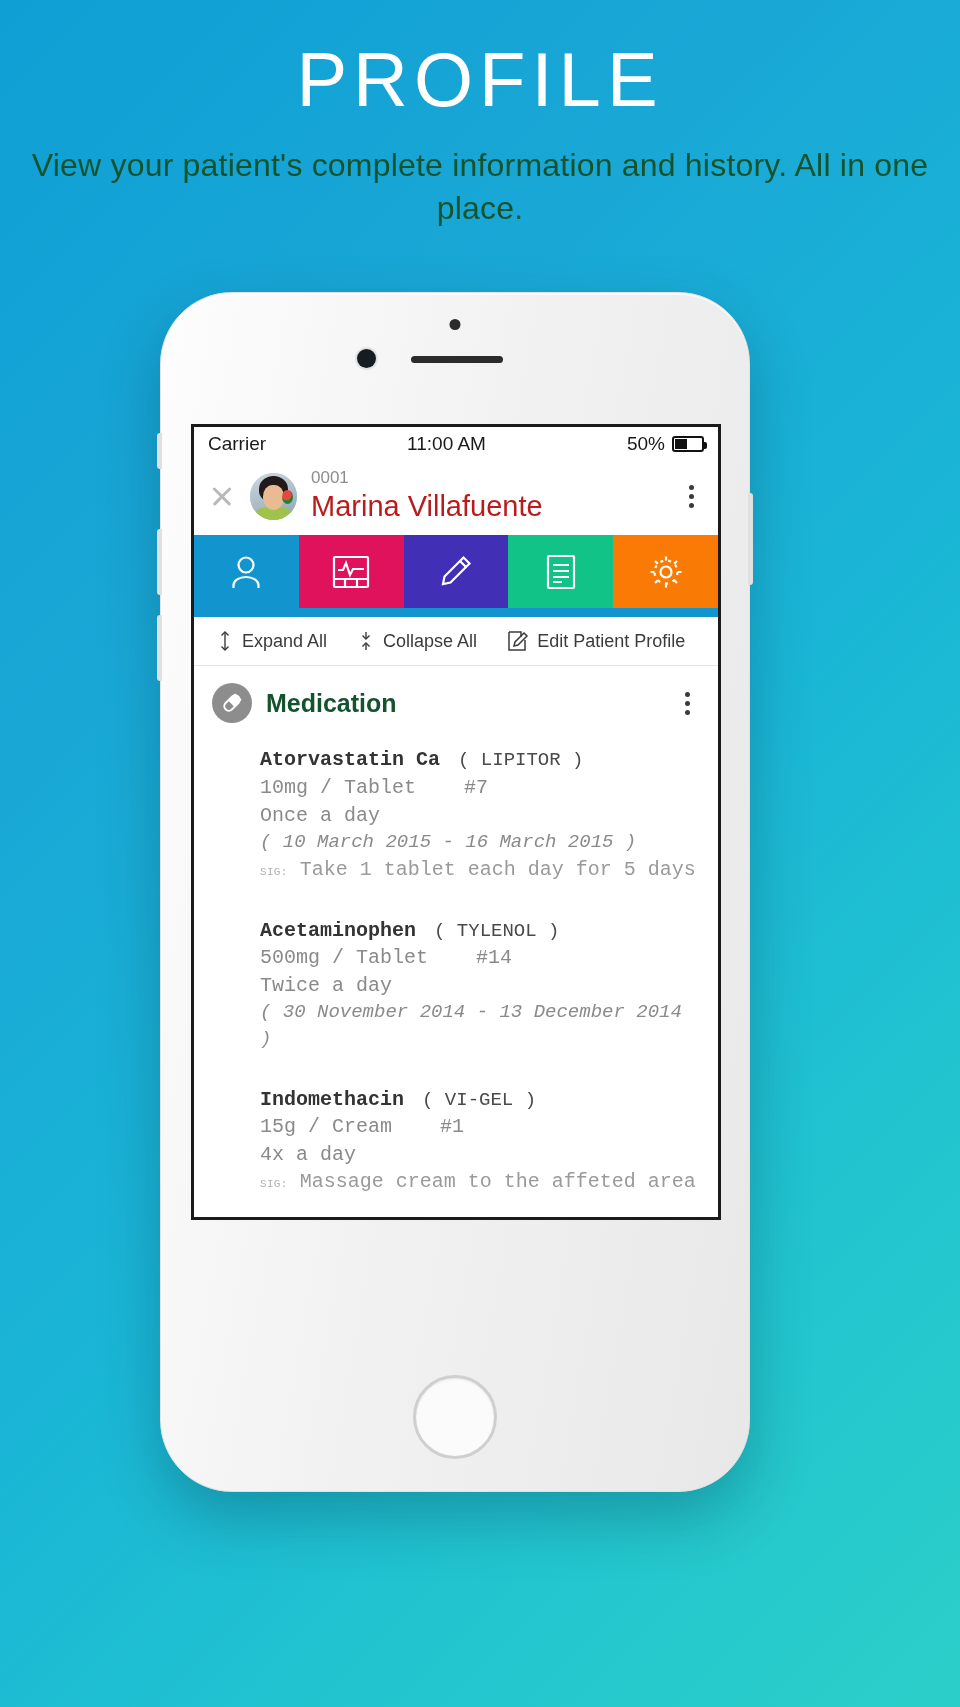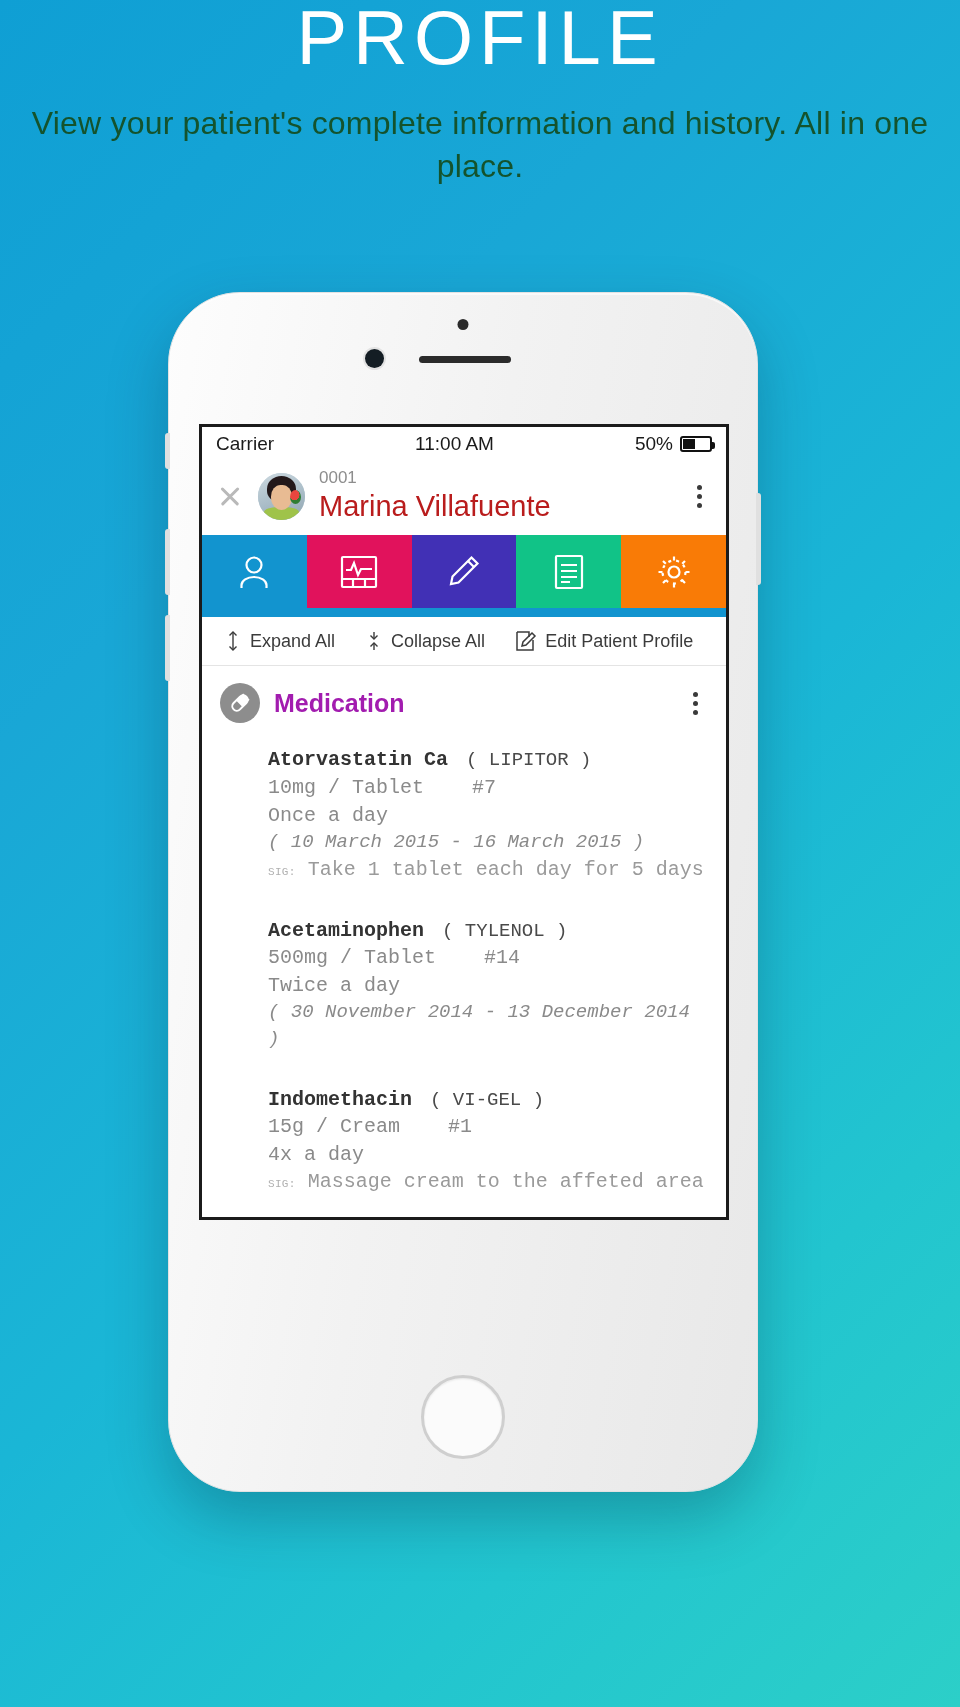--- a/index.html
+++ b/index.html
@@ -8,30 +8,30 @@
     font-family: "Liberation Sans", sans-serif;
     background: linear-gradient(135deg, #0f9fd4 0%, #19a7d6 28%, #1ab6d6 55%, #22c5cf 78%, #2ccfc8 100%);
     position: relative;
     overflow: hidden;
   }
 
   
   .hero { position: absolute; top: 0; left: 0; width: 960px; text-align: center; color: #fff; }
   .hero-title {
     font-size: 76px; font-weight: 300; letter-spacing: 6px;
-    line-height: 1; color: #ffffff;
+    line-height: 1; padding-top: 42px; color: #ffffff;
   }
   .hero-sub {
     font-size: 32px; font-weight: 400; line-height: 1.33;
     padding-top: 26px; color: #14532d; letter-spacing: .2px;
   }
 
   
   .phone {
-    position: absolute; left: 168px; top: 292px;
+    position: absolute; left: 160px; top: 292px;
     width: 590px; height: 1200px;
     background: linear-gradient(100deg,#fdfdfd 0%, #f2f2f2 45%, #e8e8e8 100%);
     border-radius: 72px;
     box-shadow: 0 26px 60px rgba(0,40,60,.28), 0 2px 0 rgba(255,255,255,.6) inset;
     border: 1px solid #e2e2e2;
   }
   .phone-side {
     position: absolute; left: -4px; width: 5px; border-radius: 3px 0 0 3px;
     background: #e0e0e0;
   }
@@ -164,21 +164,21 @@
 
   
   .section-head {
     display: flex; align-items: center; gap: 14px;
     padding: 17px 18px 15px 18px;
   }
   .sec-icon {
     width: 40px; height: 40px; border-radius: 50%; background: #8d8d8d;
     flex: 0 0 auto; display: flex; align-items: center; justify-content: center;
   }
-  .sec-title { flex: 1; font-size: 25px; font-weight: bold; color: #a21caf; }
+  .sec-title { flex: 1; font-size: 25px; font-weight: bold; color: #14532d; }
 
   .med-list { padding: 8px 18px 0 66px; font-family: Liberation Mono, monospace; }
   .med { margin-bottom: 33px; }
   .med-name {
     font-size: 20px; font-weight: bold; color: #333; line-height: 1.35;
     display: flex; gap: 18px; align-items: baseline;
   }
   .med-brand { font-weight: normal; color: #4a4a4a; font-size: 19px; }
   .med-line { font-size: 20px; color: #8a8a8a; line-height: 1.38; }
   .med-dates { font-size: 19px; color: #8a8a8a; font-style: italic; line-height: 1.4; }

